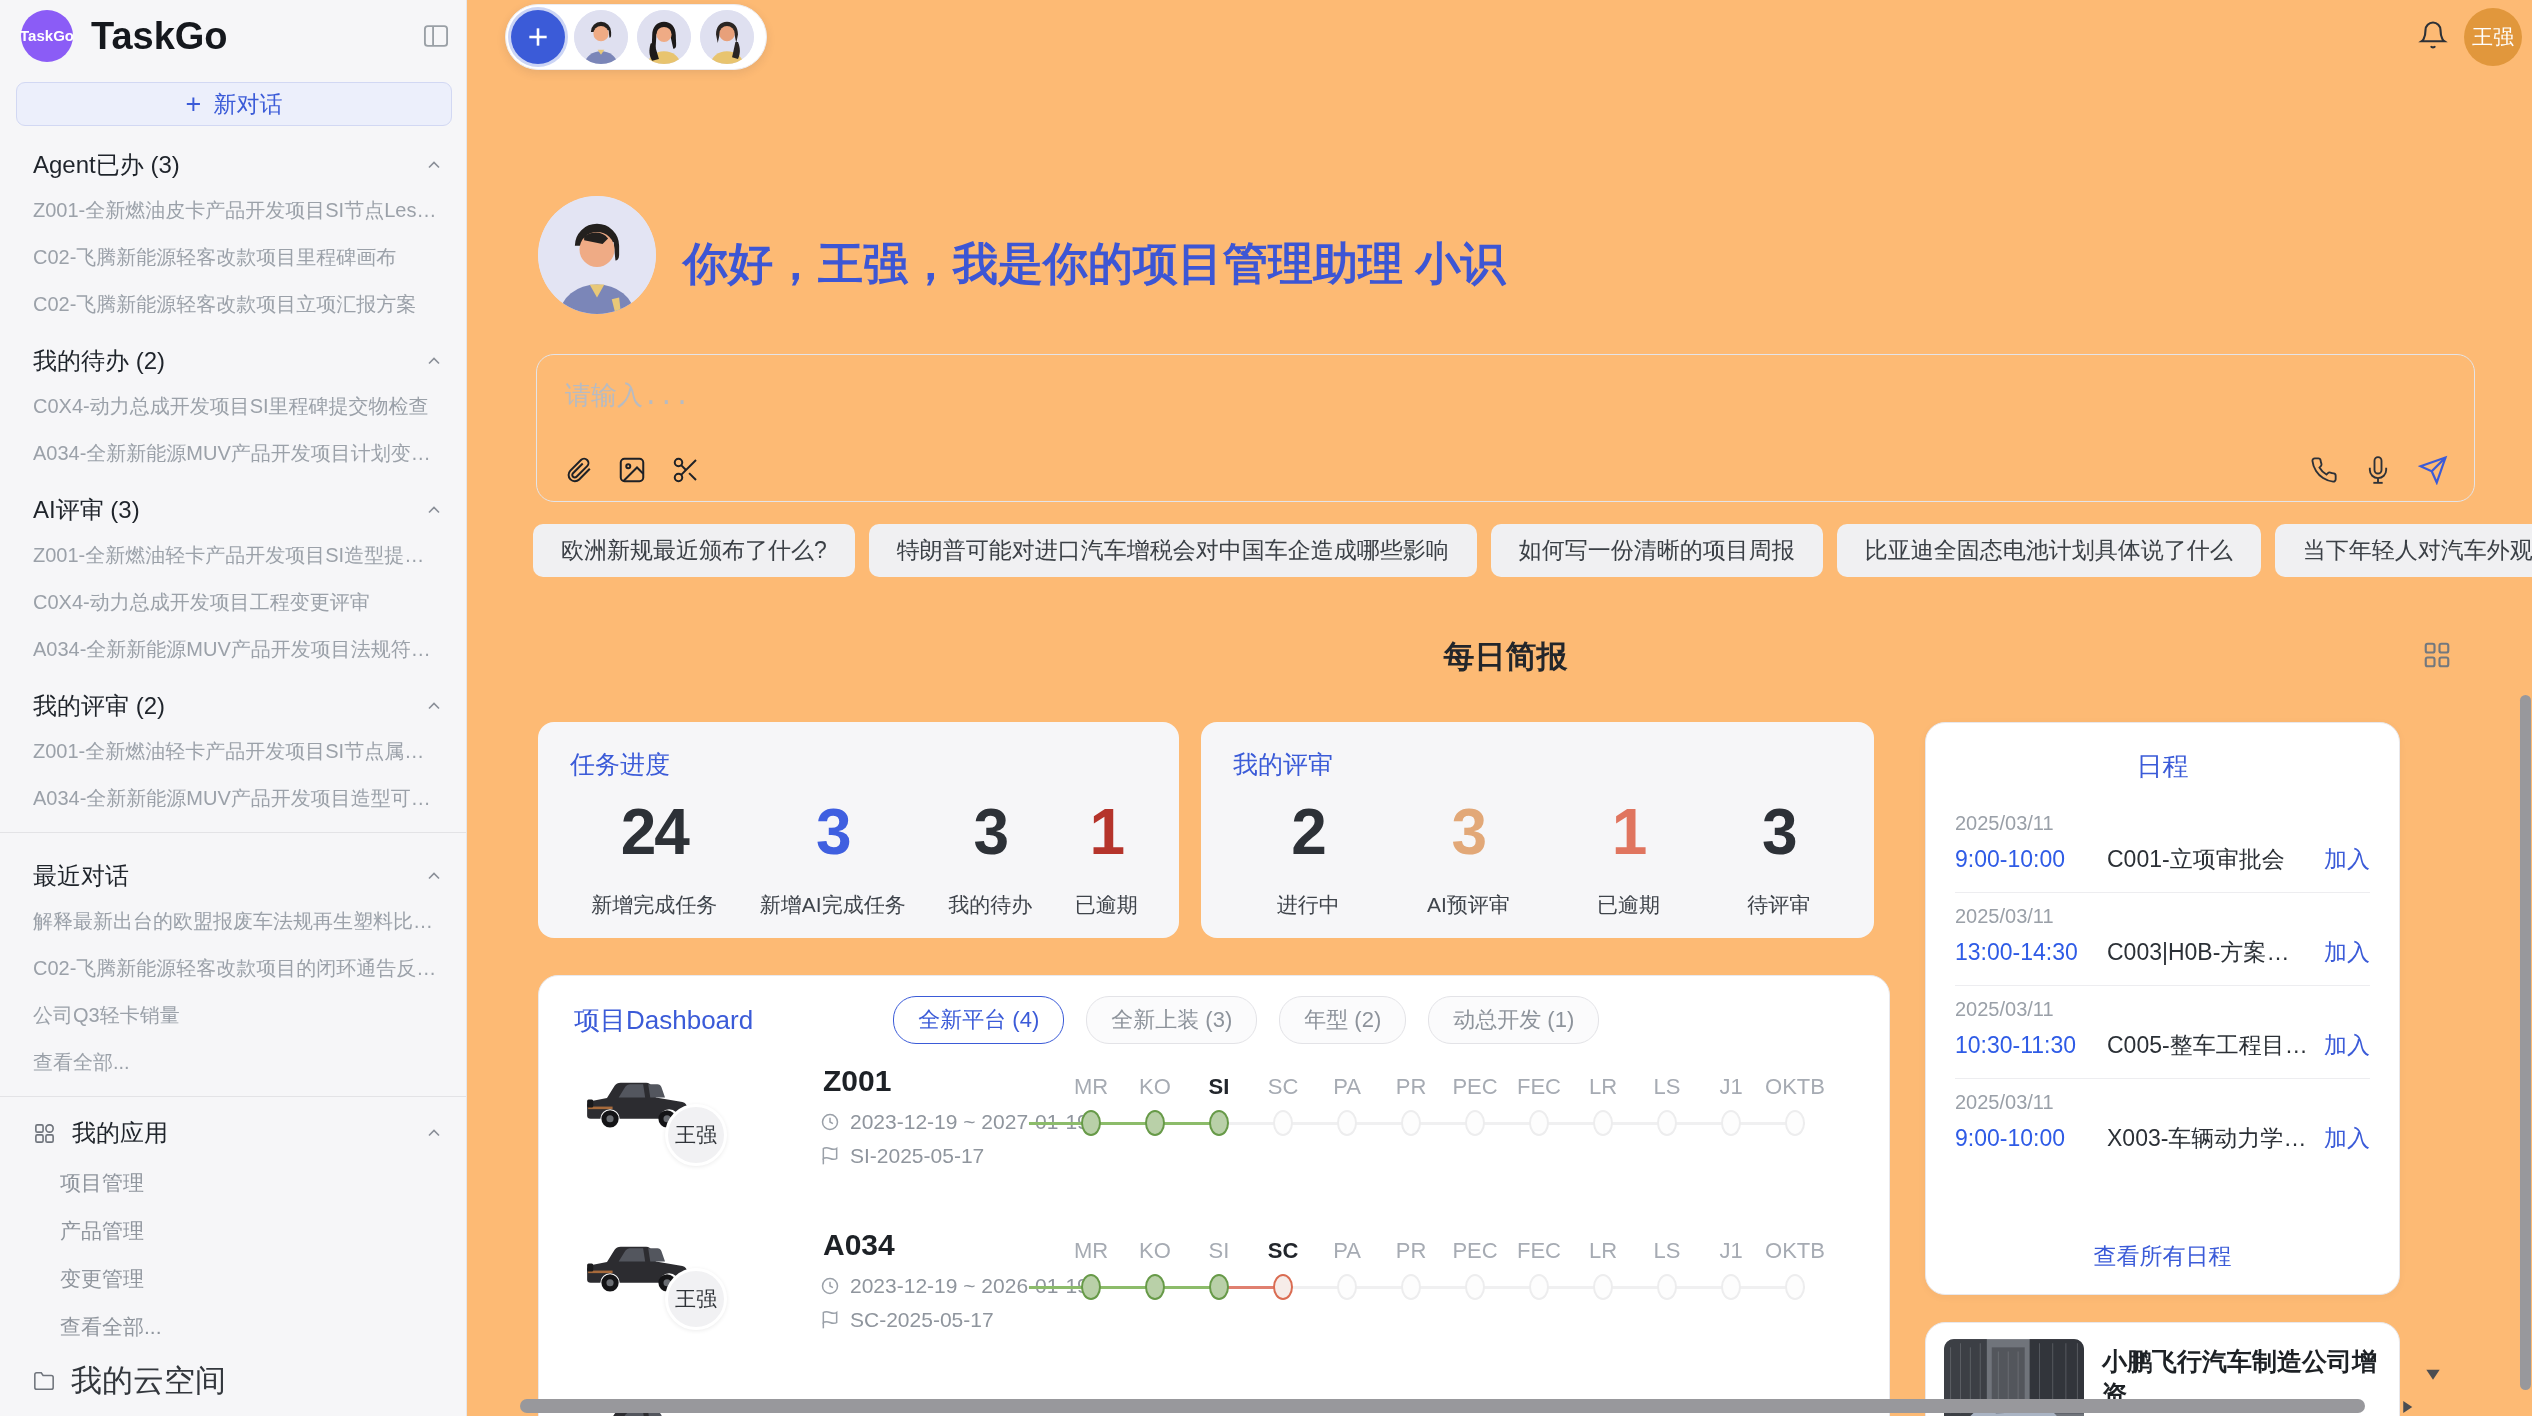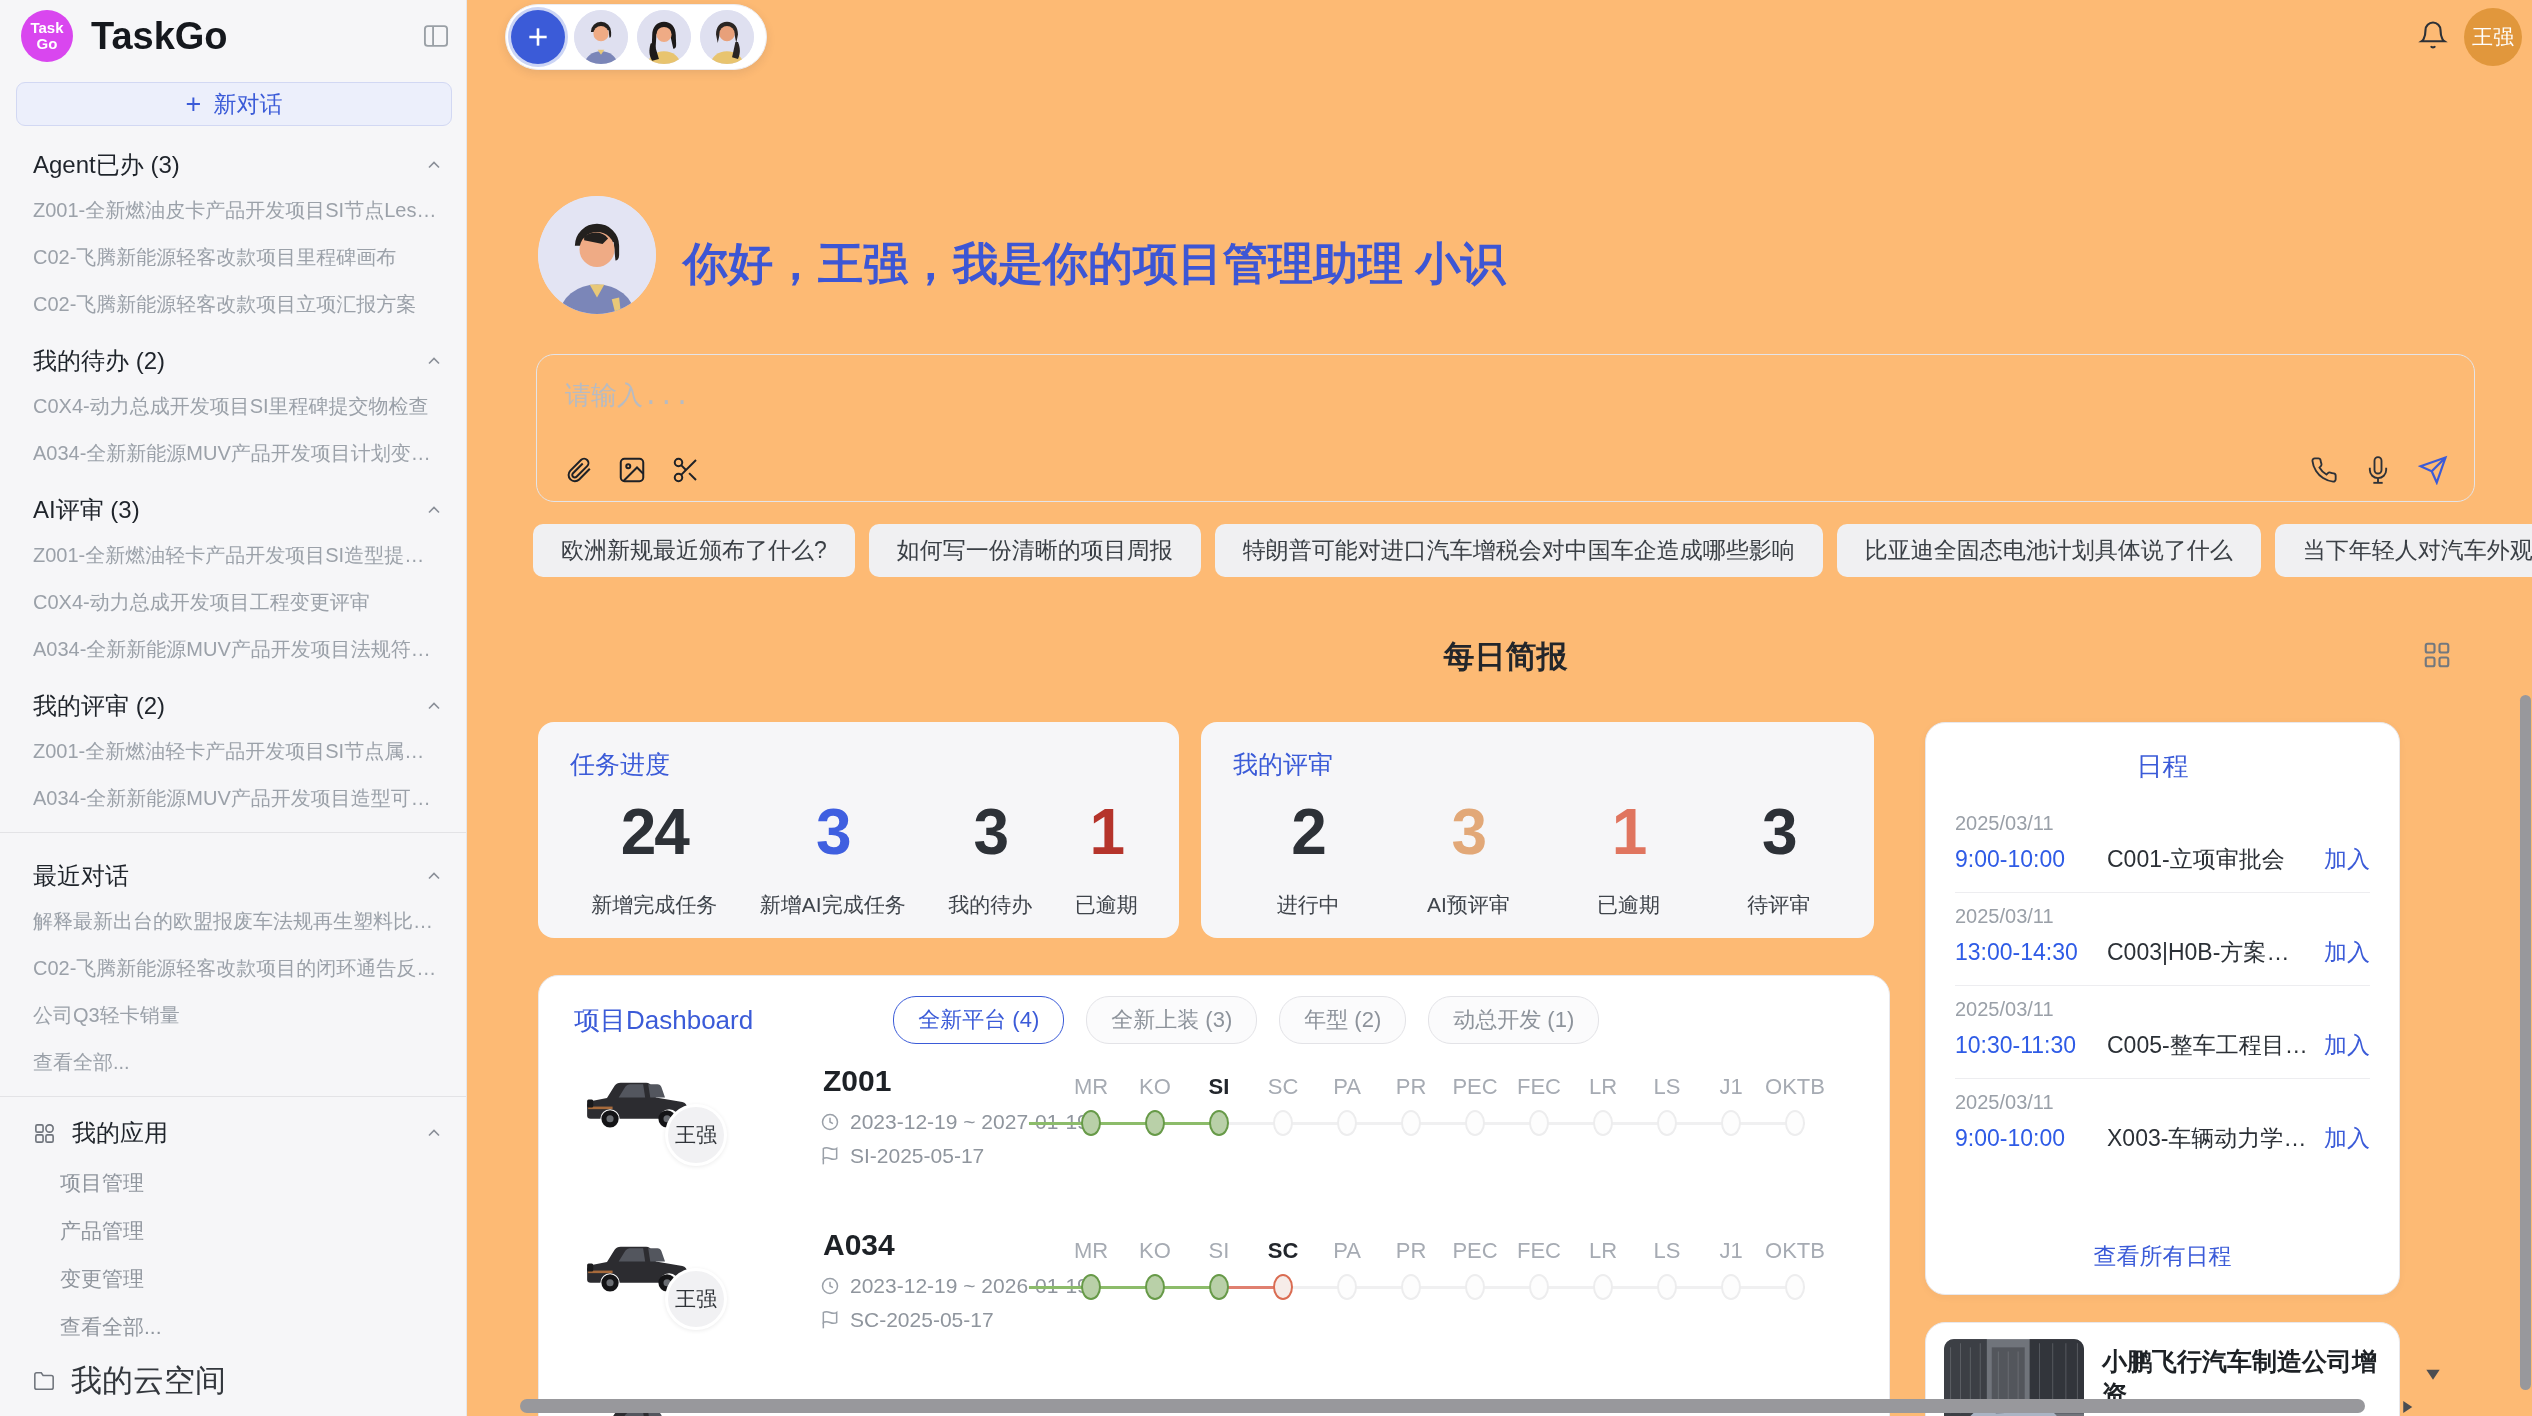--- a/index.html
+++ b/index.html
@@ -3,22 +3,22 @@
 <meta charset="utf-8">
 <style>
   html,body{margin:0;padding:0;overflow:hidden;}
   body{width:2532px;height:1416px;position:relative;background:#fff;
        font-family:"Liberation Sans","DejaVu Sans",sans-serif;color:#22262c;}
   svg{display:block}
   
   .sidebar{position:absolute;left:0;top:0;bottom:0;width:467px;background:#f6f6f8;
            border-right:1px solid #e7e7ea;overflow:hidden;box-sizing:border-box;}
   .sb-head{display:flex;align-items:center;padding:10px 14px 0 21px;}
-  .logo{width:52px;height:52px;border-radius:50%;background:#d946ef;color:#fff;
-        display:flex;flex-direction:column;align-items:center;justify-content:center;
+  .logo{width:52px;height:52px;border-radius:50%;background:#8b5cf6;color:#fff;
+        display:flex;flex-direction:row;align-items:center;justify-content:center;
         font-size:15px;line-height:1.05;font-weight:600;flex:none;}
   .app-title{font-size:38px;font-weight:700;color:#15181d;margin-left:18px;}
   .collapse{margin-left:auto;color:#9aa0a6;cursor:pointer;}
   .new-chat{margin:20px 14px 6px 16px;height:42px;border-radius:9px;background:#eceffb;
             border:1px solid #d2d8f3;color:#3b5bd8;font-size:23px;display:flex;
             align-items:center;justify-content:center;gap:12px;cursor:pointer;}
   .new-chat .plus{font-size:27px;line-height:1;}
   .sec-header{display:flex;align-items:center;justify-content:space-between;
               padding:17px 22px 6px 33px;font-size:24px;color:#1f242b;cursor:pointer;}
   .sec-item,.recent-item{font-size:20px;color:#9ba1a9;padding:10px 26px 10px 33px;
@@ -352,22 +352,22 @@
         <svg width="30" height="30" viewBox="0 0 24 24" fill="none" stroke="currentColor" stroke-width="1.8">
             <line x1="22" y1="2" x2="11" y2="13"></line>
             <polygon points="22 2 15 22 11 13 2 9 22 2"></polygon>
           </svg>
       </span>
     </div>
   </div>
 
   <div class="chips" id="chips">
       <div class="chip">欧洲新规最近颁布了什么?</div>
+      <div class="chip">特朗普可能对进口汽车增税会对中国车企造成哪些影响</div>
       <div class="chip">如何写一份清晰的项目周报</div>
-      <div class="chip">特朗普可能对进口汽车增税会对中国车企造成哪些影响</div>
       <div class="chip">比亚迪全固态电池计划具体说了什么</div>
       <div class="chip">当下年轻人对汽车外观有怎样的喜好趋势</div>
     </div>
 
   <div class="brief-title">每日简报</div>
   <span class="grid-icon">
     <svg width="30" height="30" viewBox="0 0 24 24" fill="none" stroke="currentColor" stroke-width="1.7">
         <rect x="3" y="3" width="7" height="7" rx="1.5"></rect>
         <rect x="14" y="3" width="7" height="7" rx="1.5"></rect>
         <rect x="3" y="14" width="7" height="7" rx="1.5"></rect>

